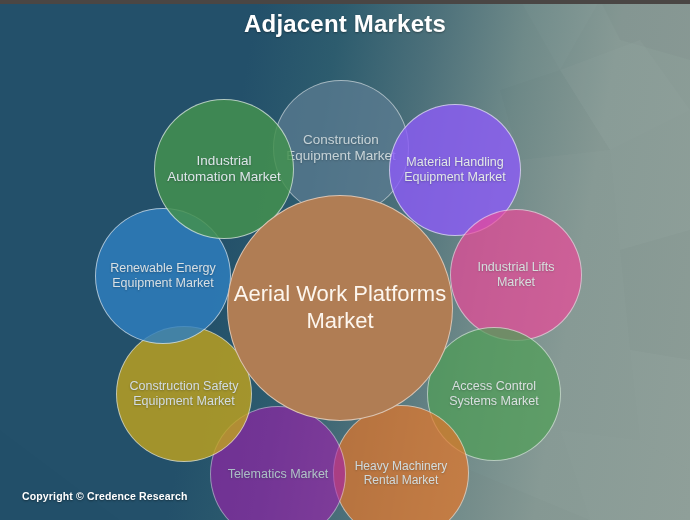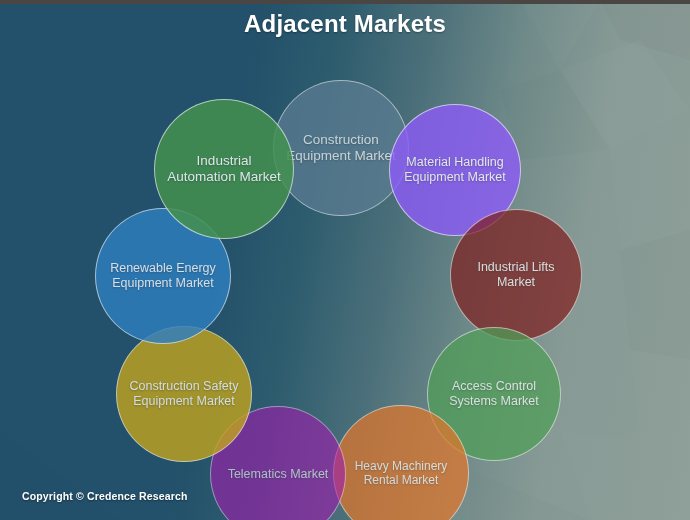--- a/index.html
+++ b/index.html
@@ -119,38 +119,41 @@
 
   <div class="title">Adjacent Markets</div>
 
   <div class="venn" id="venn">
     <div class="circle" style="left: 273px; top: 44px; width: 136px; height: 136px; background: rgb(94, 125, 147); opacity: 0.72; font-size: 13.5px;">
         <span class="lbl">Construction Equipment Market</span>
       </div>
       <div class="circle" style="left: 389px; top: 68px; width: 132px; height: 132px; background: #8b5cf6; opacity: 0.82; font-size: 12.5px;">
         <span class="lbl">Material Handling Equipment Market</span>
       </div>
-      <div class="circle" style="left: 450px; top: 173px; width: 132px; height: 132px; background: #7f1d1d; opacity: 0.7; font-size: 12.5px; justify-content: flex-end;">
+      <div class="circle" style="left: 450px; top: 173px; width: 132px; height: 132px; background: #ec4899; opacity: 0.7; font-size: 12.5px; justify-content: flex-end;">
         <span class="lbl">Industrial Lifts Market</span>
       </div>
       <div class="circle" style="left: 427px; top: 291px; width: 134px; height: 134px; background: rgb(79, 158, 86); opacity: 0.72; font-size: 12.5px;">
         <span class="lbl">Access Control Systems Market</span>
       </div>
       <div class="circle" style="left: 333px; top: 369px; width: 136px; height: 136px; background: rgb(226, 118, 42); opacity: 0.72; font-size: 12px;">
         <span class="lbl">Heavy Machinery Rental Market</span>
       </div>
       <div class="circle" style="left: 210px; top: 370px; width: 136px; height: 136px; background: #a21caf; opacity: 0.6; font-size: 12.5px;">
         <span class="lbl">Telematics Market</span>
       </div>
       <div class="circle" style="left: 116px; top: 290px; width: 136px; height: 136px; background: rgb(194, 164, 29); opacity: 0.8; font-size: 12.5px; justify-content: center;">
         <span class="lbl">Construction Safety Equipment Market</span>
       </div>
       <div class="circle" style="left: 95px; top: 172px; width: 136px; height: 136px; background: rgb(47, 127, 192); opacity: 0.82; font-size: 12.5px;">
         <span class="lbl">Renewable Energy Equipment Market</span>
       </div>
       <div class="circle" style="left: 154px; top: 63px; width: 140px; height: 140px; background: rgb(68, 145, 79); opacity: 0.85; font-size: 13.5px;">
         <span class="lbl">Industrial Automation Market</span>
       </div>
+      <div class="center-circle" id="center-circle" style="left: 227px; top: 159px; width: 226px; height: 226px; background: rgb(176, 125, 84);">
+      <span class="lbl">Aerial Work Platforms Market</span>
+    </div>
   </div>
 
   <div class="copyright">Copyright © Credence Research</div>
 
 </div>
 
 </body></html>

